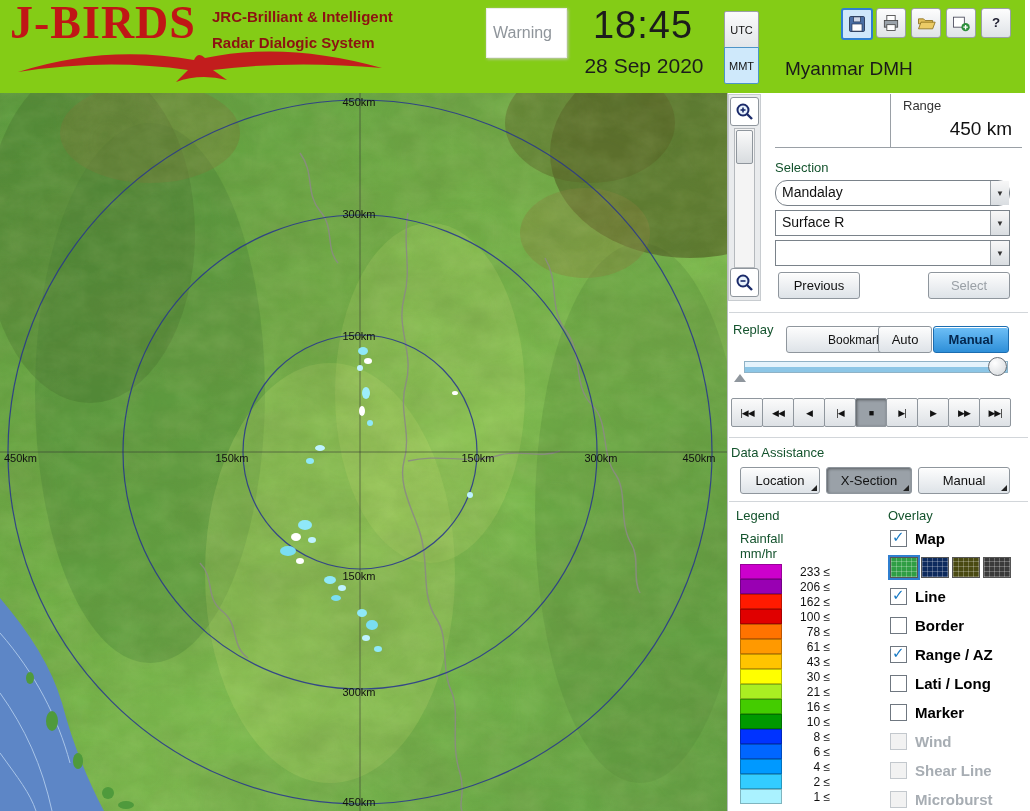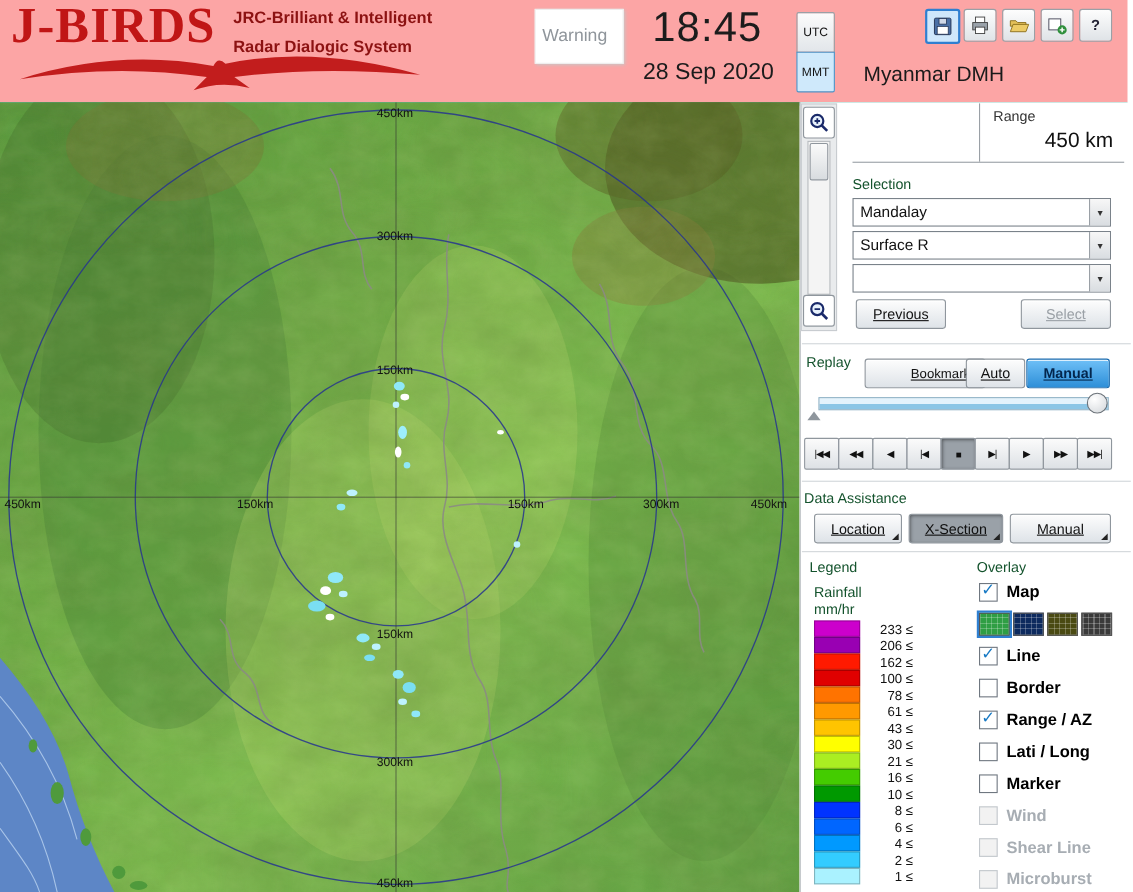--- a/index.html
+++ b/index.html
@@ -1,21 +1,21 @@
 <!DOCTYPE html>
 <html><head>
 <meta charset="utf-8">
 <style>
   html,body{margin:0;padding:0;background:#888;}
   #app{position:relative;width:1030px;height:811px;background:#fff;overflow:hidden;
        font-family:"Liberation Sans","DejaVu Sans",sans-serif;color:#111;}
   .abs{position:absolute;}
 
   
-  #header{position:absolute;left:0;top:0;width:1025px;height:93px;background:#fca5a5;border-bottom:3px solid #14b8a6;}
+  #header{position:absolute;left:0;top:0;width:1025px;height:93px;background:#84cc16;border-bottom:3px solid #14b8a6;}
   #logo-title{position:absolute;left:10px;top:-4px;font-family:"Liberation Serif","DejaVu Serif",serif;
               font-weight:bold;font-size:46px;color:#c01616;letter-spacing:1px;}
   .tagline{position:absolute;left:212px;color:#8c1212;font-weight:bold;font-size:15px;white-space:nowrap;}
   #tagline1{top:8px;} #tagline2{top:34px;text-align:center;}
   #eagle{position:absolute;left:14px;top:46px;}
   #warning-box{position:absolute;left:486px;top:8px;width:74px;height:50px;background:#fff;
                box-shadow:1px 1px 3px #c6c6c6, inset 0 0 0 1px #ededed;display:flex;align-items:center;
                padding-left:7px;color:#8f959b;font-size:16px;}
   #clock-time{position:absolute;left:568px;top:4px;width:150px;text-align:center;font-size:38px;color:#1c1c1c;letter-spacing:1px;}
   #clock-date{position:absolute;left:556px;top:54px;width:176px;text-align:center;font-size:21px;color:#1c1c1c;}
@@ -46,21 +46,21 @@
   #range-divider{position:absolute;left:115px;top:0;width:1px;height:53px;background:#9aa0a6;}
   #range-label{position:absolute;left:128px;top:4px;font-size:13px;color:#333;}
   #range-value{position:absolute;right:10px;top:24px;font-size:19px;color:#111;}
 
   
   .dropdown{position:absolute;left:775px;width:233px;height:24px;background:#fff;border:1px solid #7a828a;display:flex;cursor:pointer;}
   .dd-text{flex:1;font-size:14px;line-height:22px;padding-left:6px;color:#111;overflow:hidden;white-space:nowrap;}
   .dd-arrow{width:18px;border-left:1px solid #9aa0a6;background:linear-gradient(#f7f7f7,#d9dde1);
             display:flex;align-items:center;justify-content:center;font-size:8px;color:#333;}
   .btn{position:absolute;height:25px;border:1px solid #8f969d;border-radius:3px;background:linear-gradient(#fdfdfd,#dee3e8);
-       font-size:13px;color:#111;display:flex;align-items:center;justify-content:center;cursor:pointer;box-shadow:inset 0 1px 0 #fff;text-decoration:underline;}
+       font-size:13px;color:#111;display:flex;align-items:center;justify-content:center;cursor:pointer;box-shadow:inset 0 1px 0 #fff;}
   .btn.disabled{color:#9aa0a6;cursor:default;}
   .btn.blue{background:linear-gradient(#6fc0f7,#2e8fd8);border-color:#1c6db0;color:#03264d;font-weight:bold;}
   .btn.pressed{background:#9aa1a8;box-shadow:inset 1px 1px 3px rgba(0,0,0,.4);}
   .fold::after{content:"";position:absolute;right:2px;bottom:2px;width:0;height:0;
                border-left:6px solid transparent;border-bottom:6px solid #222;}
 
   
   #replay-track{position:absolute;left:744px;top:361px;width:262px;height:10px;border:1px solid #8fb2c6;
                 background:linear-gradient(#e4f3fc 0 50%, #8cc6e6 50% 100%);cursor:pointer;}
   #replay-thumb{position:absolute;left:988px;top:357px;width:17px;height:17px;border-radius:50%;
@@ -280,21 +280,21 @@
     </svg>
   </div>
 
   <div id="range-box">
     <div id="range-divider"></div>
     <div id="range-label">Range</div>
     <div id="range-value">450 km</div>
   </div>
 
   <div class="plabel" style="left:775px;top:160px;">Selection</div>
-  <div class="dropdown" style="top:180px;">
+  <div class="dropdown" style="top:180px;border-radius:12px;">
     <div class="dd-text">Mandalay</div>
     <div class="dd-arrow">▼</div>
   </div>
   <div class="dropdown" style="top:210px;">
     <div class="dd-text">Surface R</div>
     <div class="dd-arrow">▼</div>
   </div>
   <div class="dropdown" style="top:240px;">
     <div class="dd-text"></div>
     <div class="dd-arrow">▼</div>

